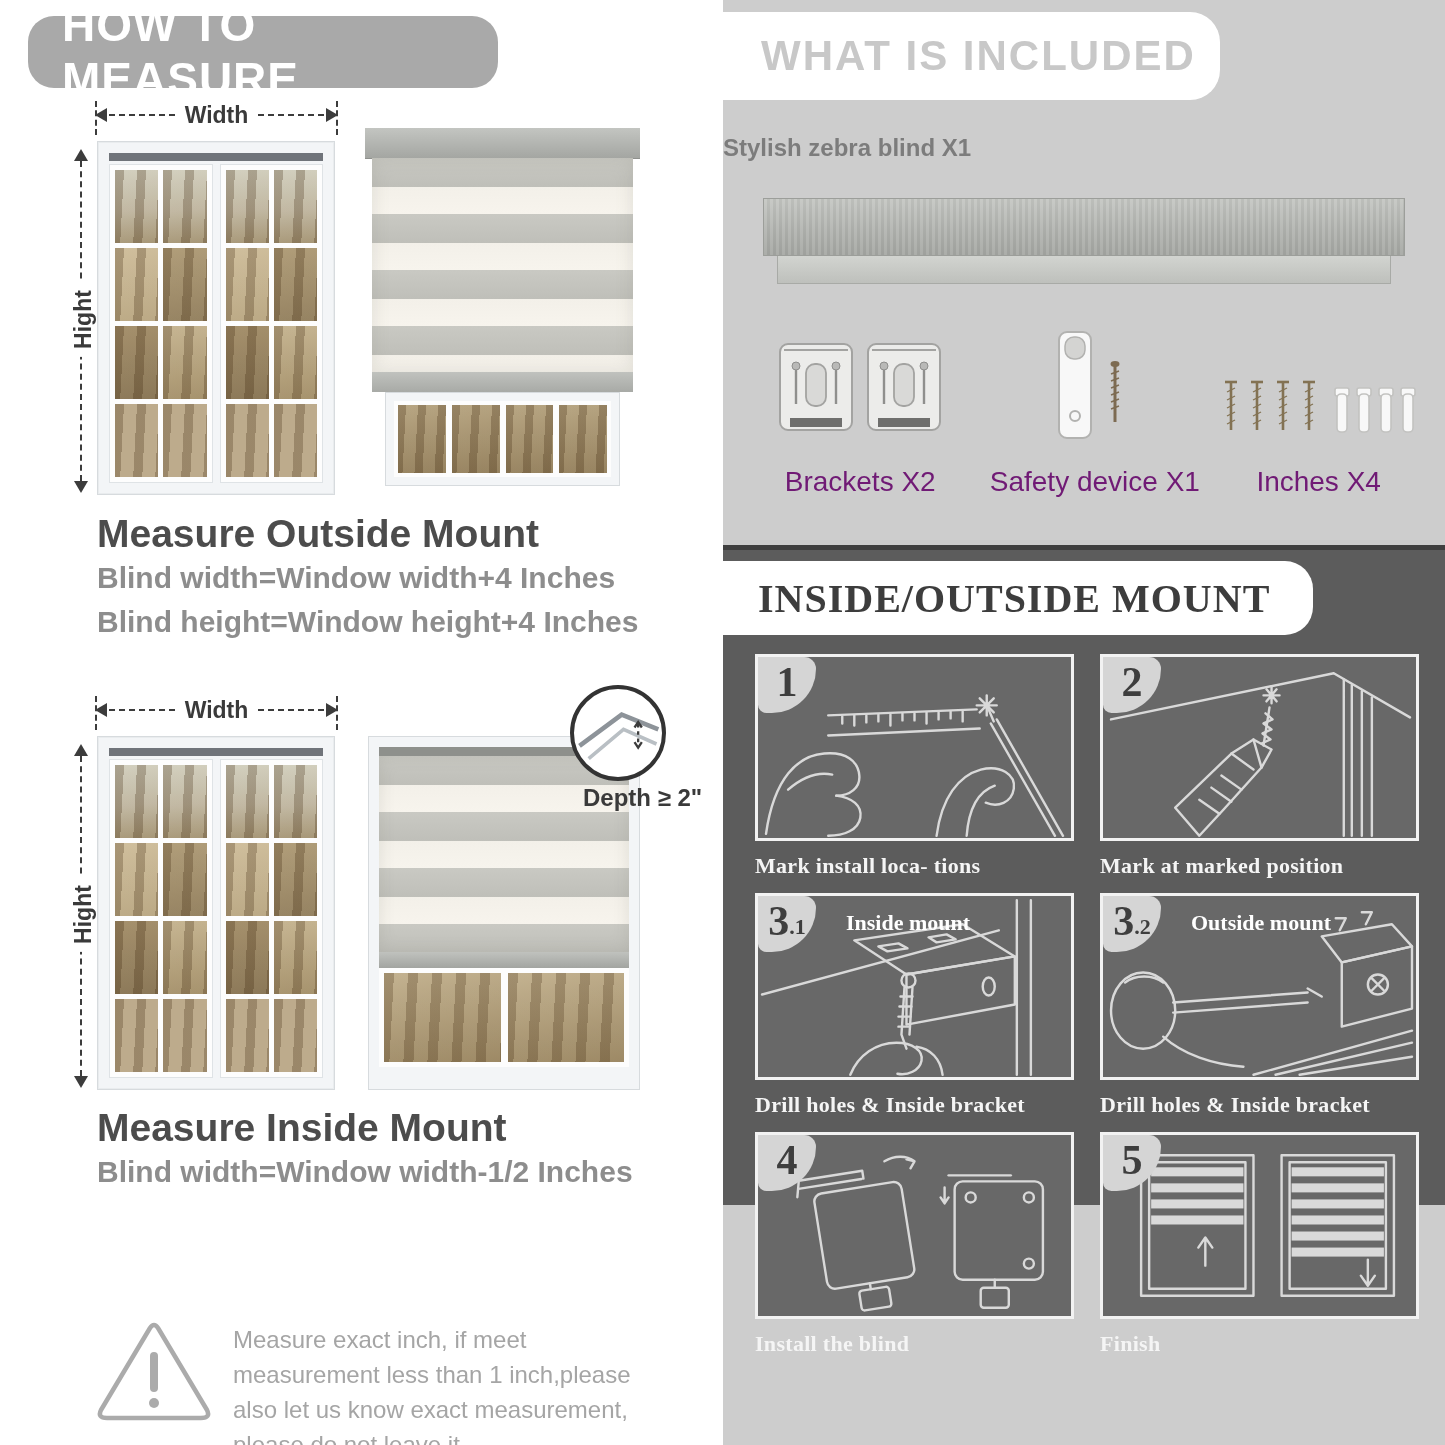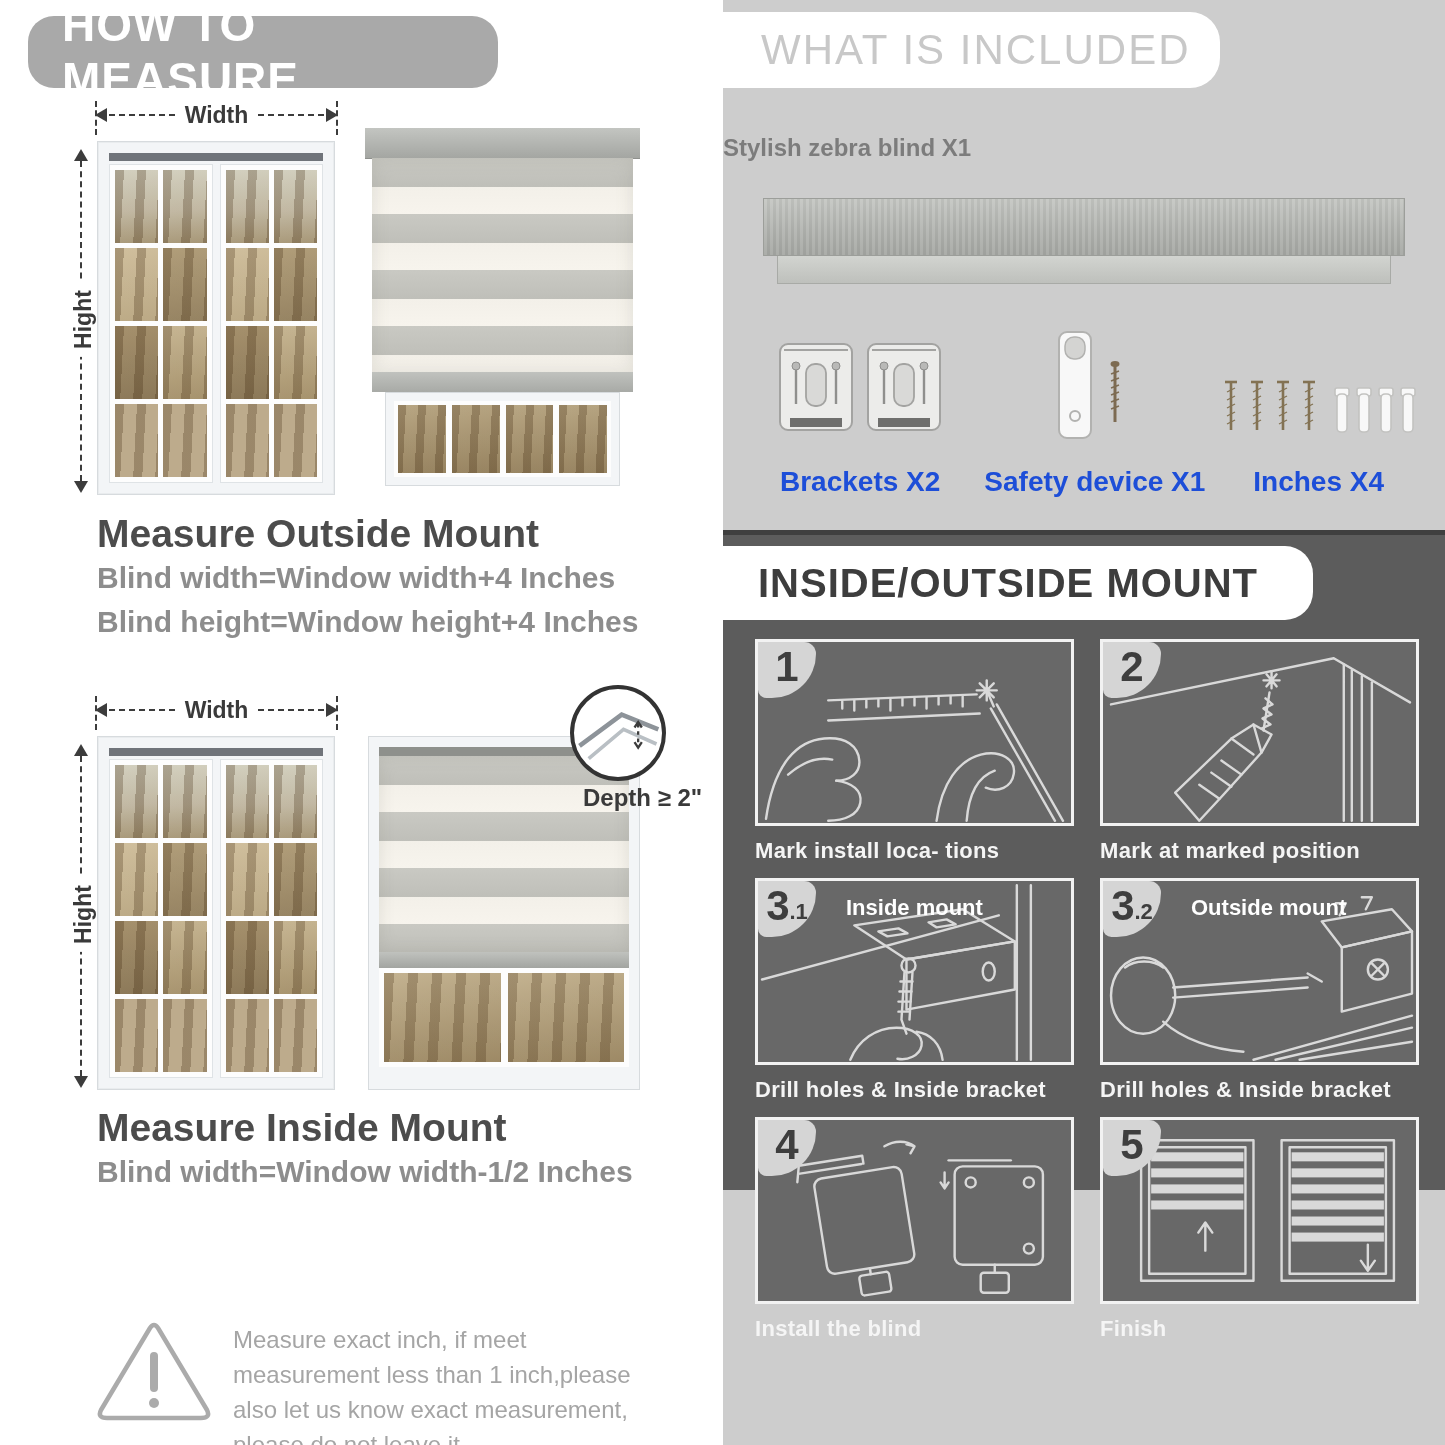--- a/index.html
+++ b/index.html
@@ -88,41 +88,41 @@
   .sec-title{font-size:39px;font-weight:bold;color:#4c4c4c;}
   .sec-line{font-size:30px;font-weight:bold;color:#8d8d8d;line-height:44px;}
 
   .warning-row{display:flex;align-items:flex-start;}
   .warning-text{font-size:24px;color:#a5a5a5;line-height:35px;margin-left:20px;padding-top:4px;width:430px;}
 
   
   .right-panel{left:723px;top:0;width:722px;height:1445px;background:#cdcdcd;}
 
   .included-banner{
-    left:0;top:12px;width:497px;height:76px;background:#ffffff;border-radius:0 30px 30px 0;
-    color:#c8c8c8;font-size:42px;font-weight:normal;letter-spacing:2px;
+    left:0;top:12px;width:497px;height:88px;background:#ffffff;border-radius:0 30px 30px 0;
+    color:#c8c8c8;font-size:42px;font-weight:bold;letter-spacing:2px;
     display:flex;align-items:center;padding-left:38px;box-sizing:border-box;
   }
   .product-title{left:0;top:134px;width:100%;text-align:left;font-size:24px;font-weight:bold;color:#7c7c7c;}
 
   .headrail{left:40px;top:198px;width:642px;}
   .headrail-main{height:58px;
     background:linear-gradient(180deg,#c4c6c2 0%,#b2b4b0 55%,#a5a7a3 100%),
                repeating-linear-gradient(90deg, rgba(255,255,255,0.07) 0 3px, rgba(0,0,0,0.04) 3px 6px);
     background-blend-mode:overlay;border-right:3px solid #97999 5;border:1px solid #9c9e9a;box-sizing:border-box;}
   .headrail-lip{height:28px;margin:0 14px;
     background:linear-gradient(180deg,#d2d4d0 0%,#bec0bc 100%);
     border:1px solid #a8aaa6;border-top:none;box-sizing:border-box;}
 
   .items-row{left:0;top:330px;width:100%;display:flex;}
   .item-col{display:flex;flex-direction:column;align-items:center;justify-content:flex-end;}
   .item-col .iconbox{height:112px;display:flex;align-items:flex-end;justify-content:center;}
-  .item-label{margin-top:24px;font-size:28px;font-weight:bold;color:#1d4ed8;white-space:nowrap;}
-
-  .dark-section{left:0;top:530px;width:722px;height:660px;background:#5c5c5c;border-top:5px solid #3f3f3f;box-sizing:border-box;}
+  .item-label{margin-top:24px;font-size:28px;font-weight:normal;color:#701a75;white-space:nowrap;}
+
+  .dark-section{left:0;top:545px;width:722px;height:660px;background:#5c5c5c;border-top:5px solid #3f3f3f;box-sizing:border-box;font-family:Liberation Serif, serif;}
   .mount-banner{
     left:0;top:11px;width:590px;height:74px;background:#ffffff;border-radius:0 28px 28px 0;
     color:#3d3d3d;font-size:40px;font-weight:bold;letter-spacing:1px;
     display:flex;align-items:center;padding-left:35px;box-sizing:border-box;
   }
   .steps-grid{
     left:32px;top:104px;width:664px;
     display:grid;grid-template-columns:1fr 1fr;column-gap:26px;row-gap:14px;
   }
   .step{width:319px;}

